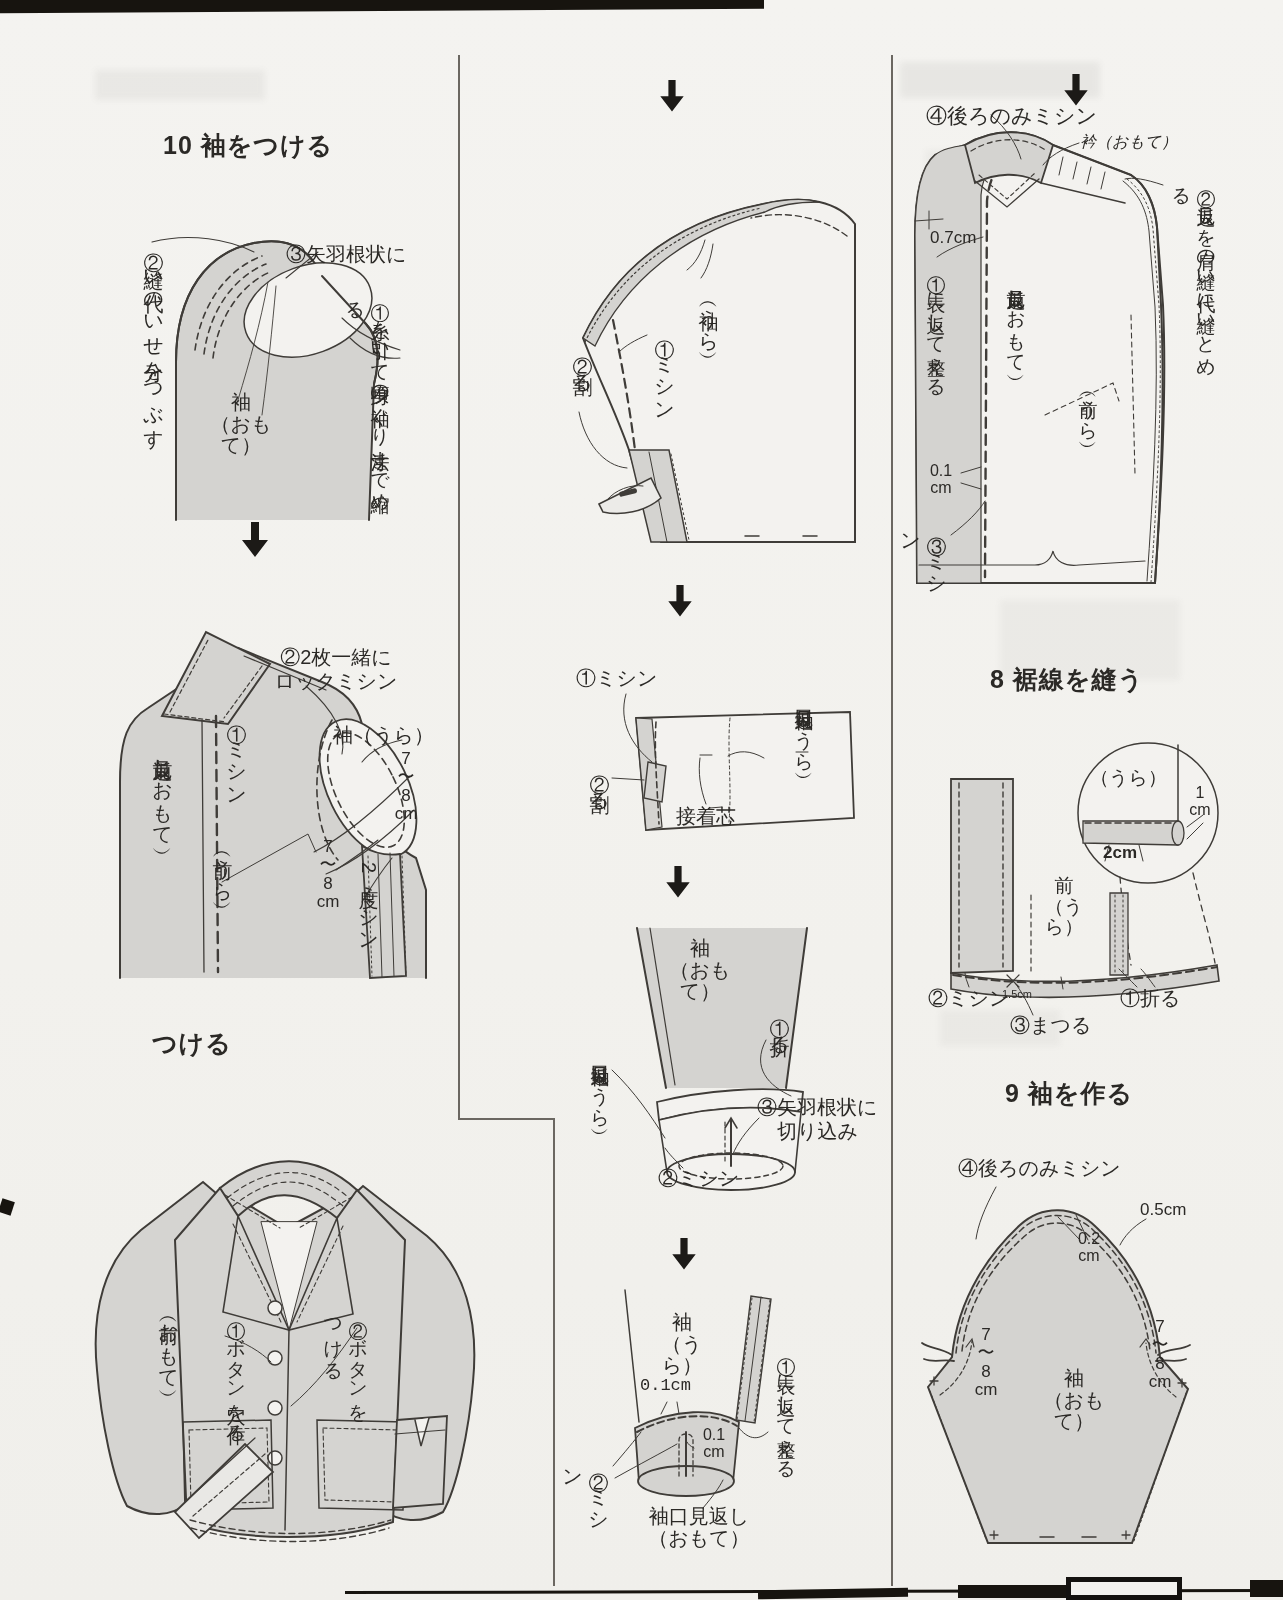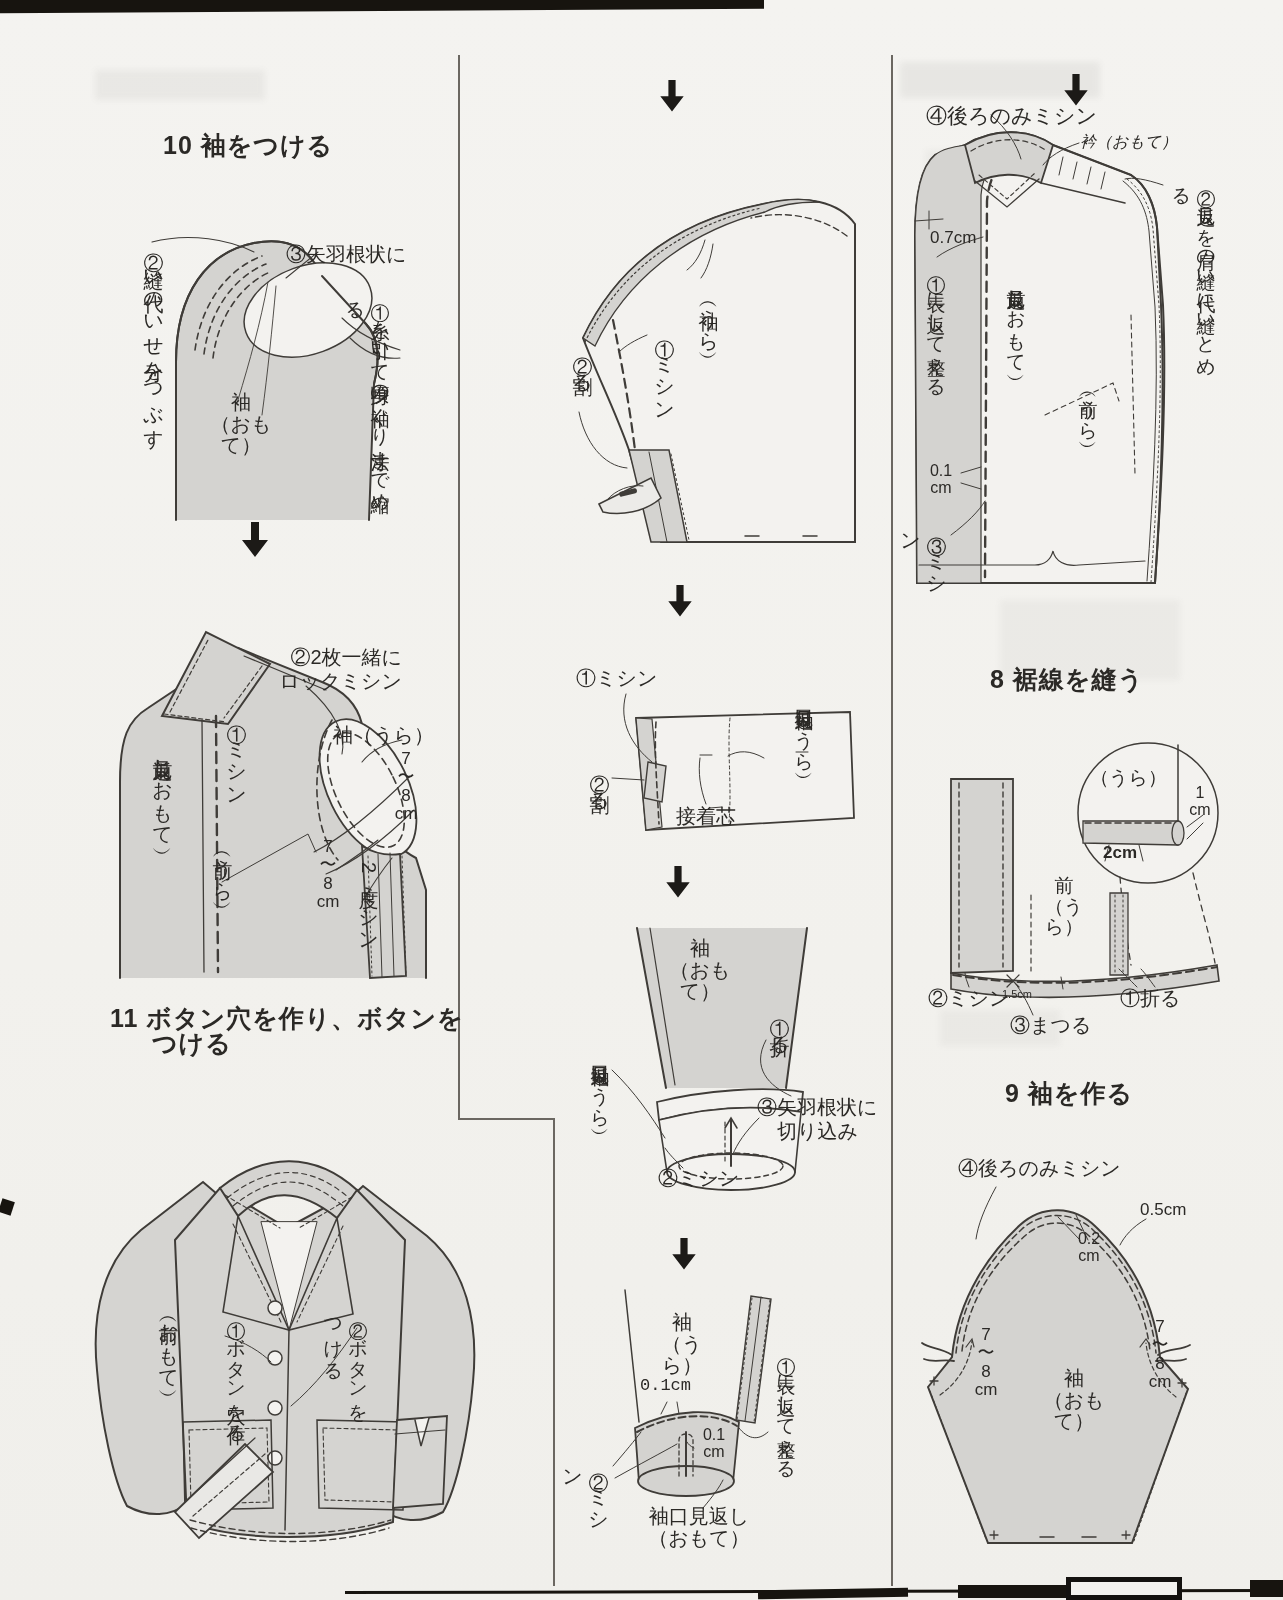--- a/index.html
+++ b/index.html
@@ -4,21 +4,21 @@
 <style>
   html,body{margin:0;padding:0;background:#8a8a8a;}
   .page{position:relative;width:1283px;height:1600px;margin:0 auto;
     background:linear-gradient(180deg,#f4f3f0 0%,#f2f1ed 60%,#f0efeb 100%);
     overflow:hidden;font-family:"Liberation Sans",sans-serif;color:#2b2926;}
   .lbl{position:absolute;line-height:1.22;white-space:nowrap;}
   .v{writing-mode:vertical-rl;text-orientation:mixed;white-space:normal;line-height:1.3;}
   .stack{white-space:pre-line;text-align:center;line-height:1.08;}
   .pre{white-space:pre-line;}
   .hd{font-weight:700;letter-spacing:1px;}
-  .rt{text-align:right;}
+  .rt{text-align:center;}
   svg{position:absolute;overflow:visible;}
   .rule{position:absolute;background:#6b6761;}
   .art{position:absolute;background:#17140f;}
   .smudge{position:absolute;background:#61605c;filter:blur(3px);}
   .arrow{position:absolute;}
 </style>
 </head>
 <body>
 
 <div class="page">
@@ -121,21 +121,20 @@
   <div class="lbl stack" style="left:388px;top:750px;width:36px;font-size:17px;">7
 〜
 8
 cm</div>
   <div class="lbl stack" style="left:310px;top:838px;width:36px;font-size:17px;">7
 〜
 8
 cm</div>
   <div class="lbl v" style="left:348px;top:862px;width:34px;height:115px;font-size:20px;">2度ミシン</div>
 
-  <div class="lbl hd" style="left:110px;top:1003px;font-size:25px;">11 ボタン穴を作り、ボタンを</div>
   <div class="lbl hd" style="left:152px;top:1028px;font-size:25px;">つける</div>
 
   <svg style="left:75px;top:1090px;" width="425" height="480" viewBox="0 0 425 480">
     <g stroke="#3f3c38" fill="none" stroke-linecap="round">
       <path d="M128,92 L66,140 C30,170 16,220 22,280 C26,330 38,390 52,416 C74,428 96,426 112,414 L140,266 L196,150 Z" fill="#d5d4d1" stroke-width="2"></path>
       <path d="M288,96 L352,146 C390,178 404,230 398,292 C394,340 382,398 368,422 C346,434 324,432 308,420 L282,272 L228,152 Z" fill="#d5d4d1" stroke-width="2"></path>
       <path d="M100,150 L145,98 L212,138 L282,100 L330,150 L318,432 C260,452 165,452 112,432 Z" fill="#d5d4d1" stroke-width="2"></path>
       <path d="M145,98 C190,62 240,62 282,100 L262,128 C225,98 193,98 163,126 Z" fill="#d5d4d1" stroke-width="2"></path>
       <path d="M152,108 C195,74 235,74 274,108" stroke-dasharray="5,4" stroke-width="1.2"></path>
       <path d="M158,116 C198,84 230,84 268,116" stroke-dasharray="5,4" stroke-width="1.2"></path>

